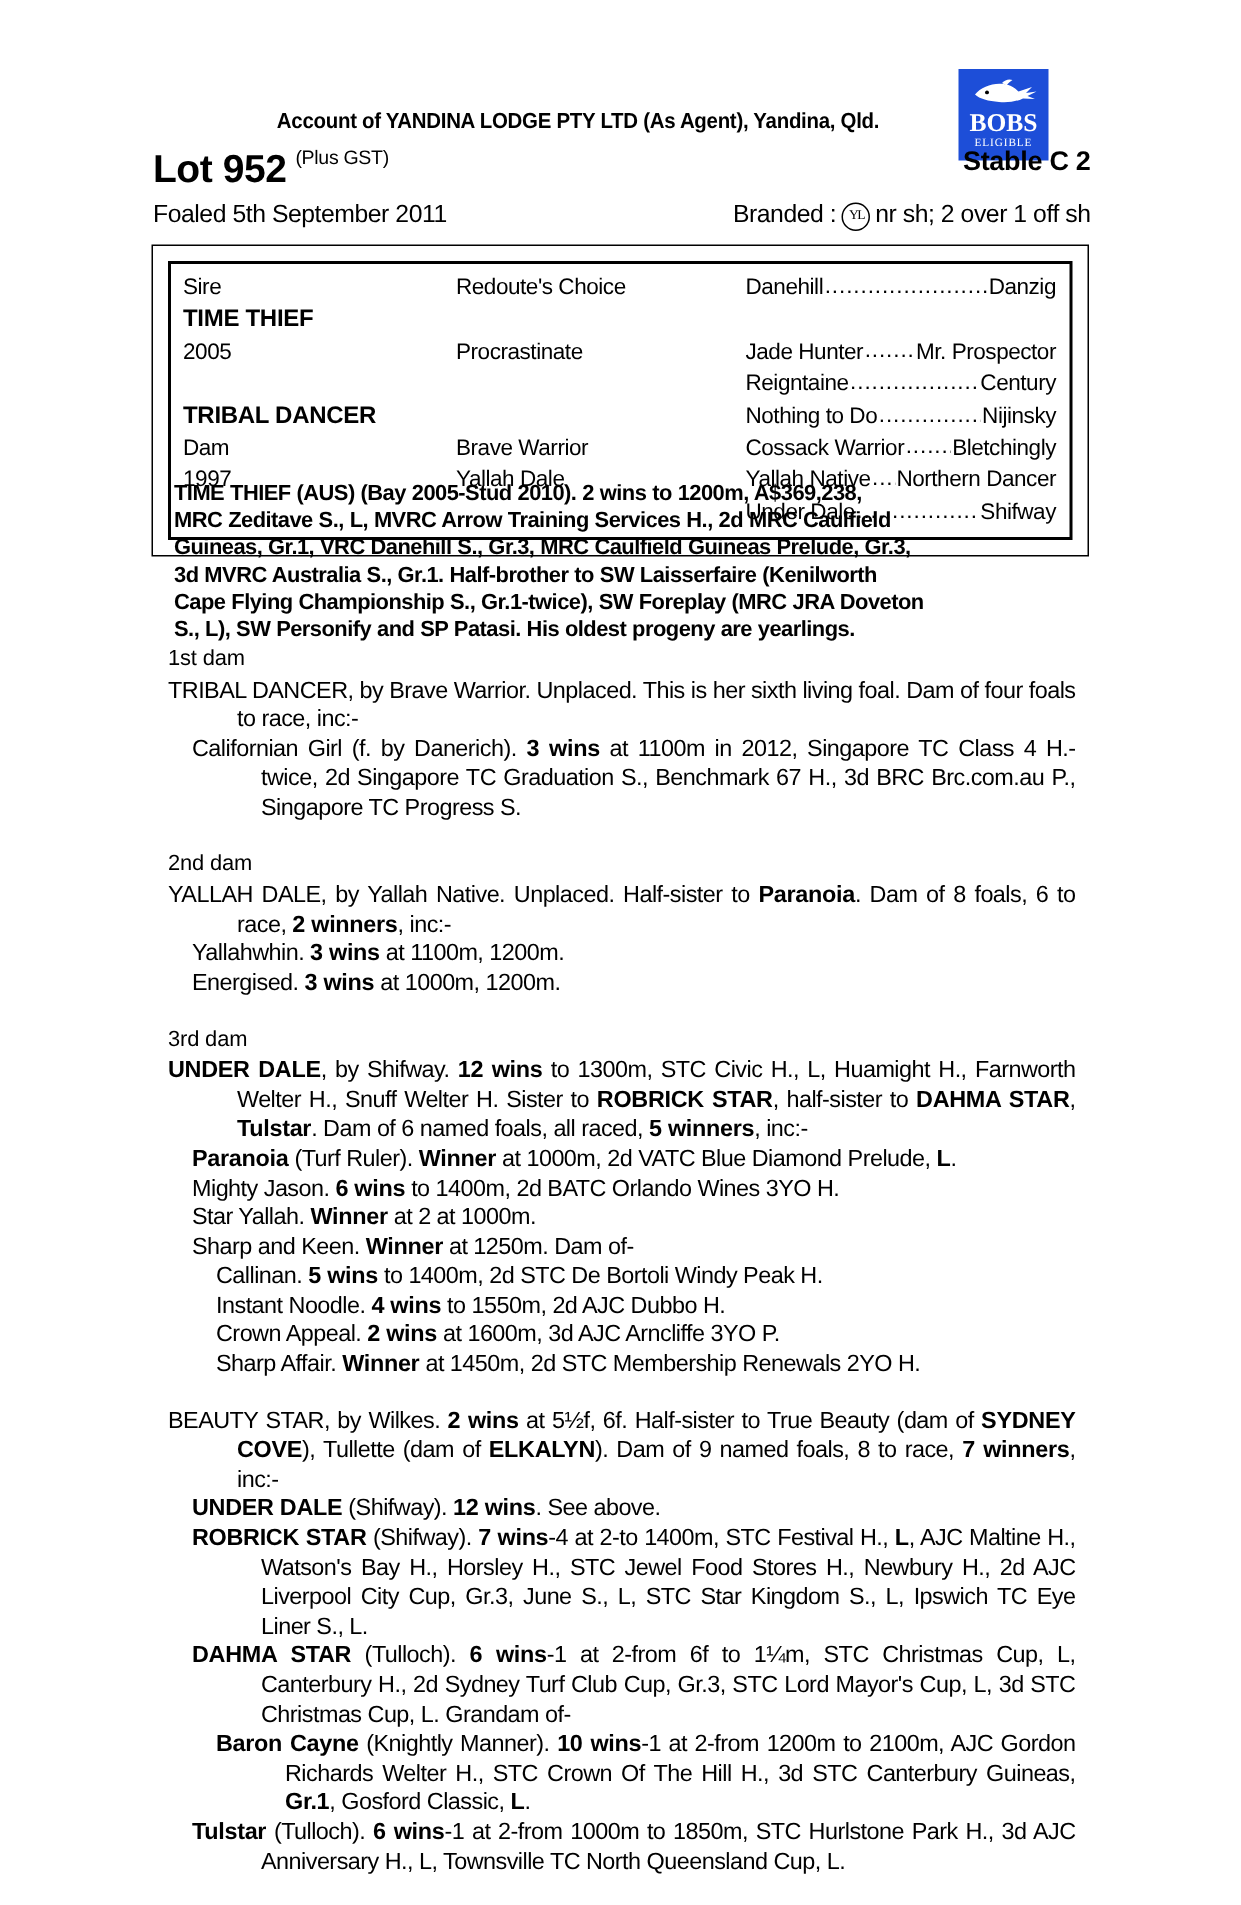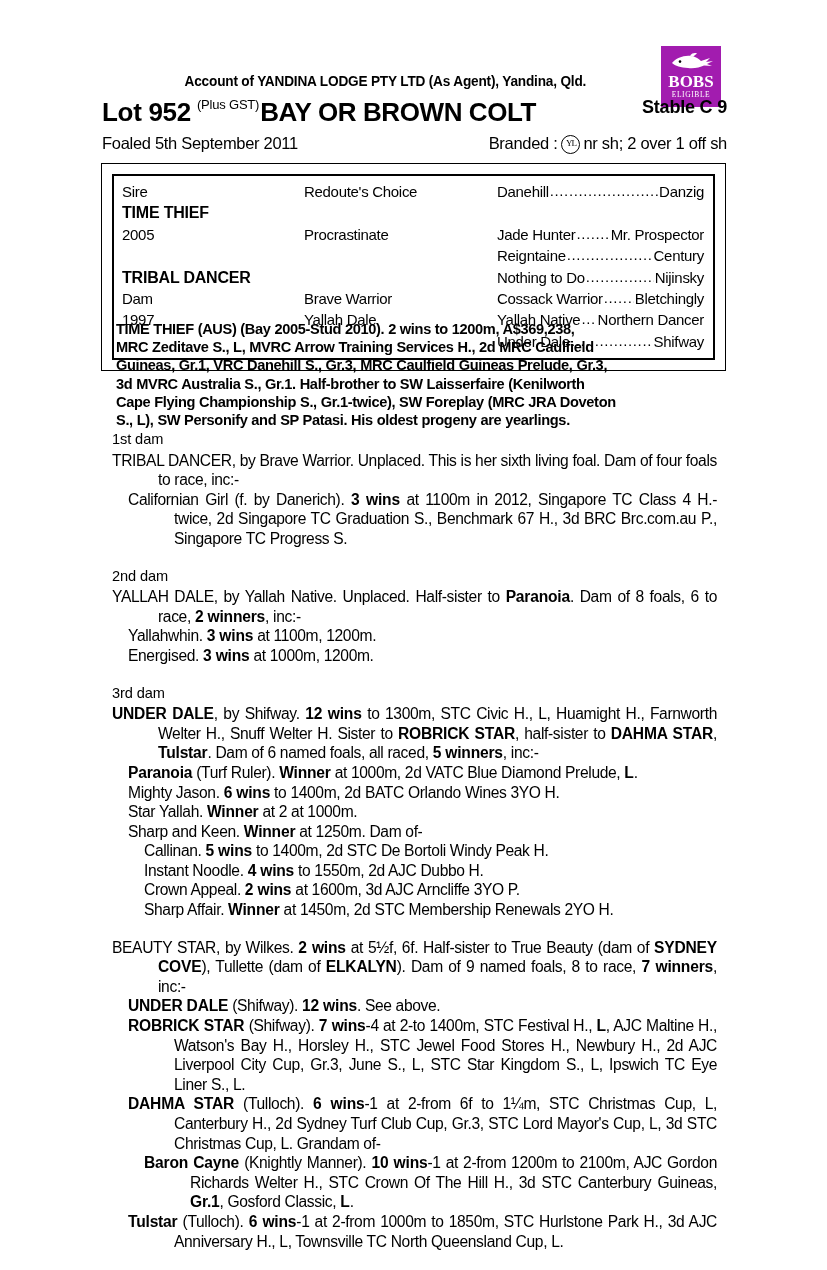--- a/index.html
+++ b/index.html
@@ -97,25 +97,25 @@
     margin: 0 3px 0 4px;
     position: relative;
     top: 1px;
     letter-spacing: -1px;
     font-family: "Liberation Serif", serif;
   }
 
   
   .bobs {
     position: absolute;
-    left: 661px;
+    left: 639px;
     top: 46px;
     width: 60px;
     height: 61px;
-    background: #a21caf;
+    background: #1d4ed8;
     color: #fff;
     text-align: center;
     overflow: hidden;
   }
   .bobs .horse {
     margin-top: 6px;
     height: 20px;
   }
   .bobs .bobs-word {
     font-family: "Liberation Serif", serif;
@@ -239,22 +239,21 @@
     </div>
     <div class="bobs-word">BOBS</div>
     <div class="bobs-sub">ELIGIBLE</div>
   </div>
 
   <div class="hdr">
     <div class="account-line">Account of YANDINA LODGE PTY LTD (As Agent), Yandina, Qld.</div>
     <div class="lot-row">
       <span class="lot-num">Lot 952</span>
       <span class="plus-gst">(Plus GST)</span>
-      <span class="colt-title">BAY OR BROWN COLT</span>
-      <span class="stable">Stable C 9</span>
+      <span class="stable">Stable C 2</span>
     </div>
     <div class="foaled-row">
       <span>Foaled 5th September 2011</span>
       <span class="branded">
         <span>Branded :</span>
         <span class="brand-mark">YL</span>
         <span>nr sh; 2 over 1 off sh</span>
       </span>
     </div>
   </div>

